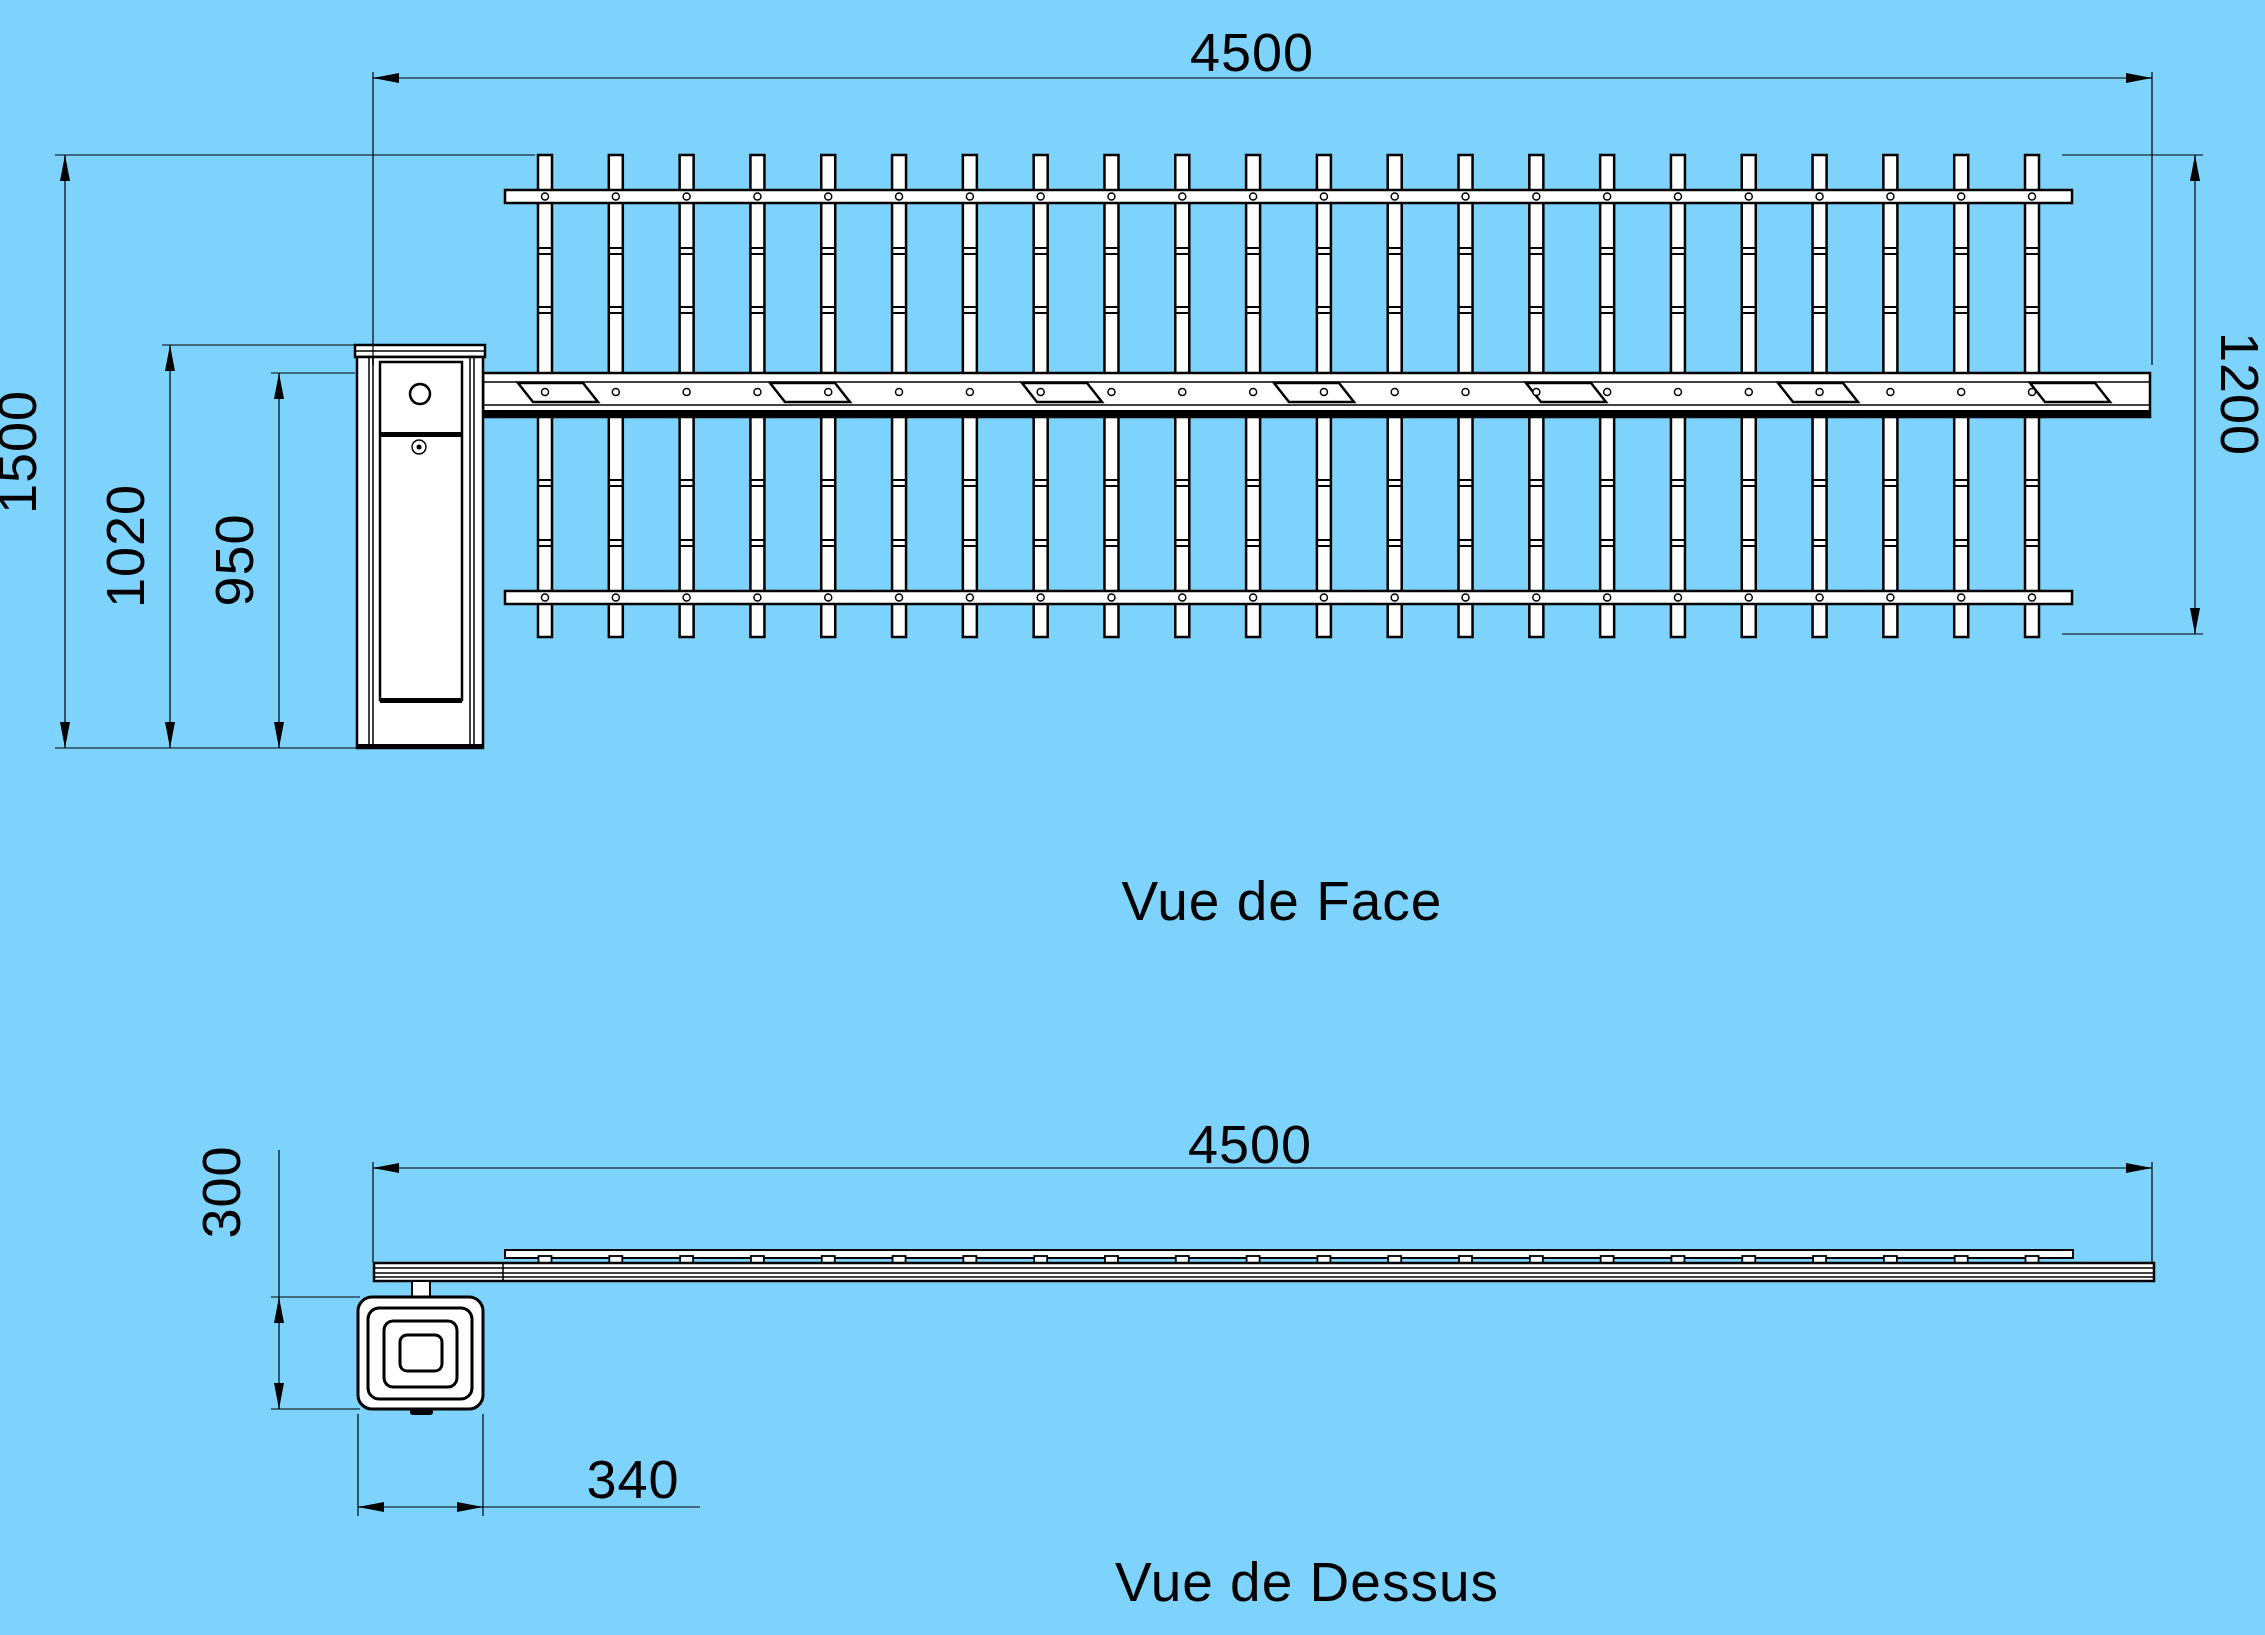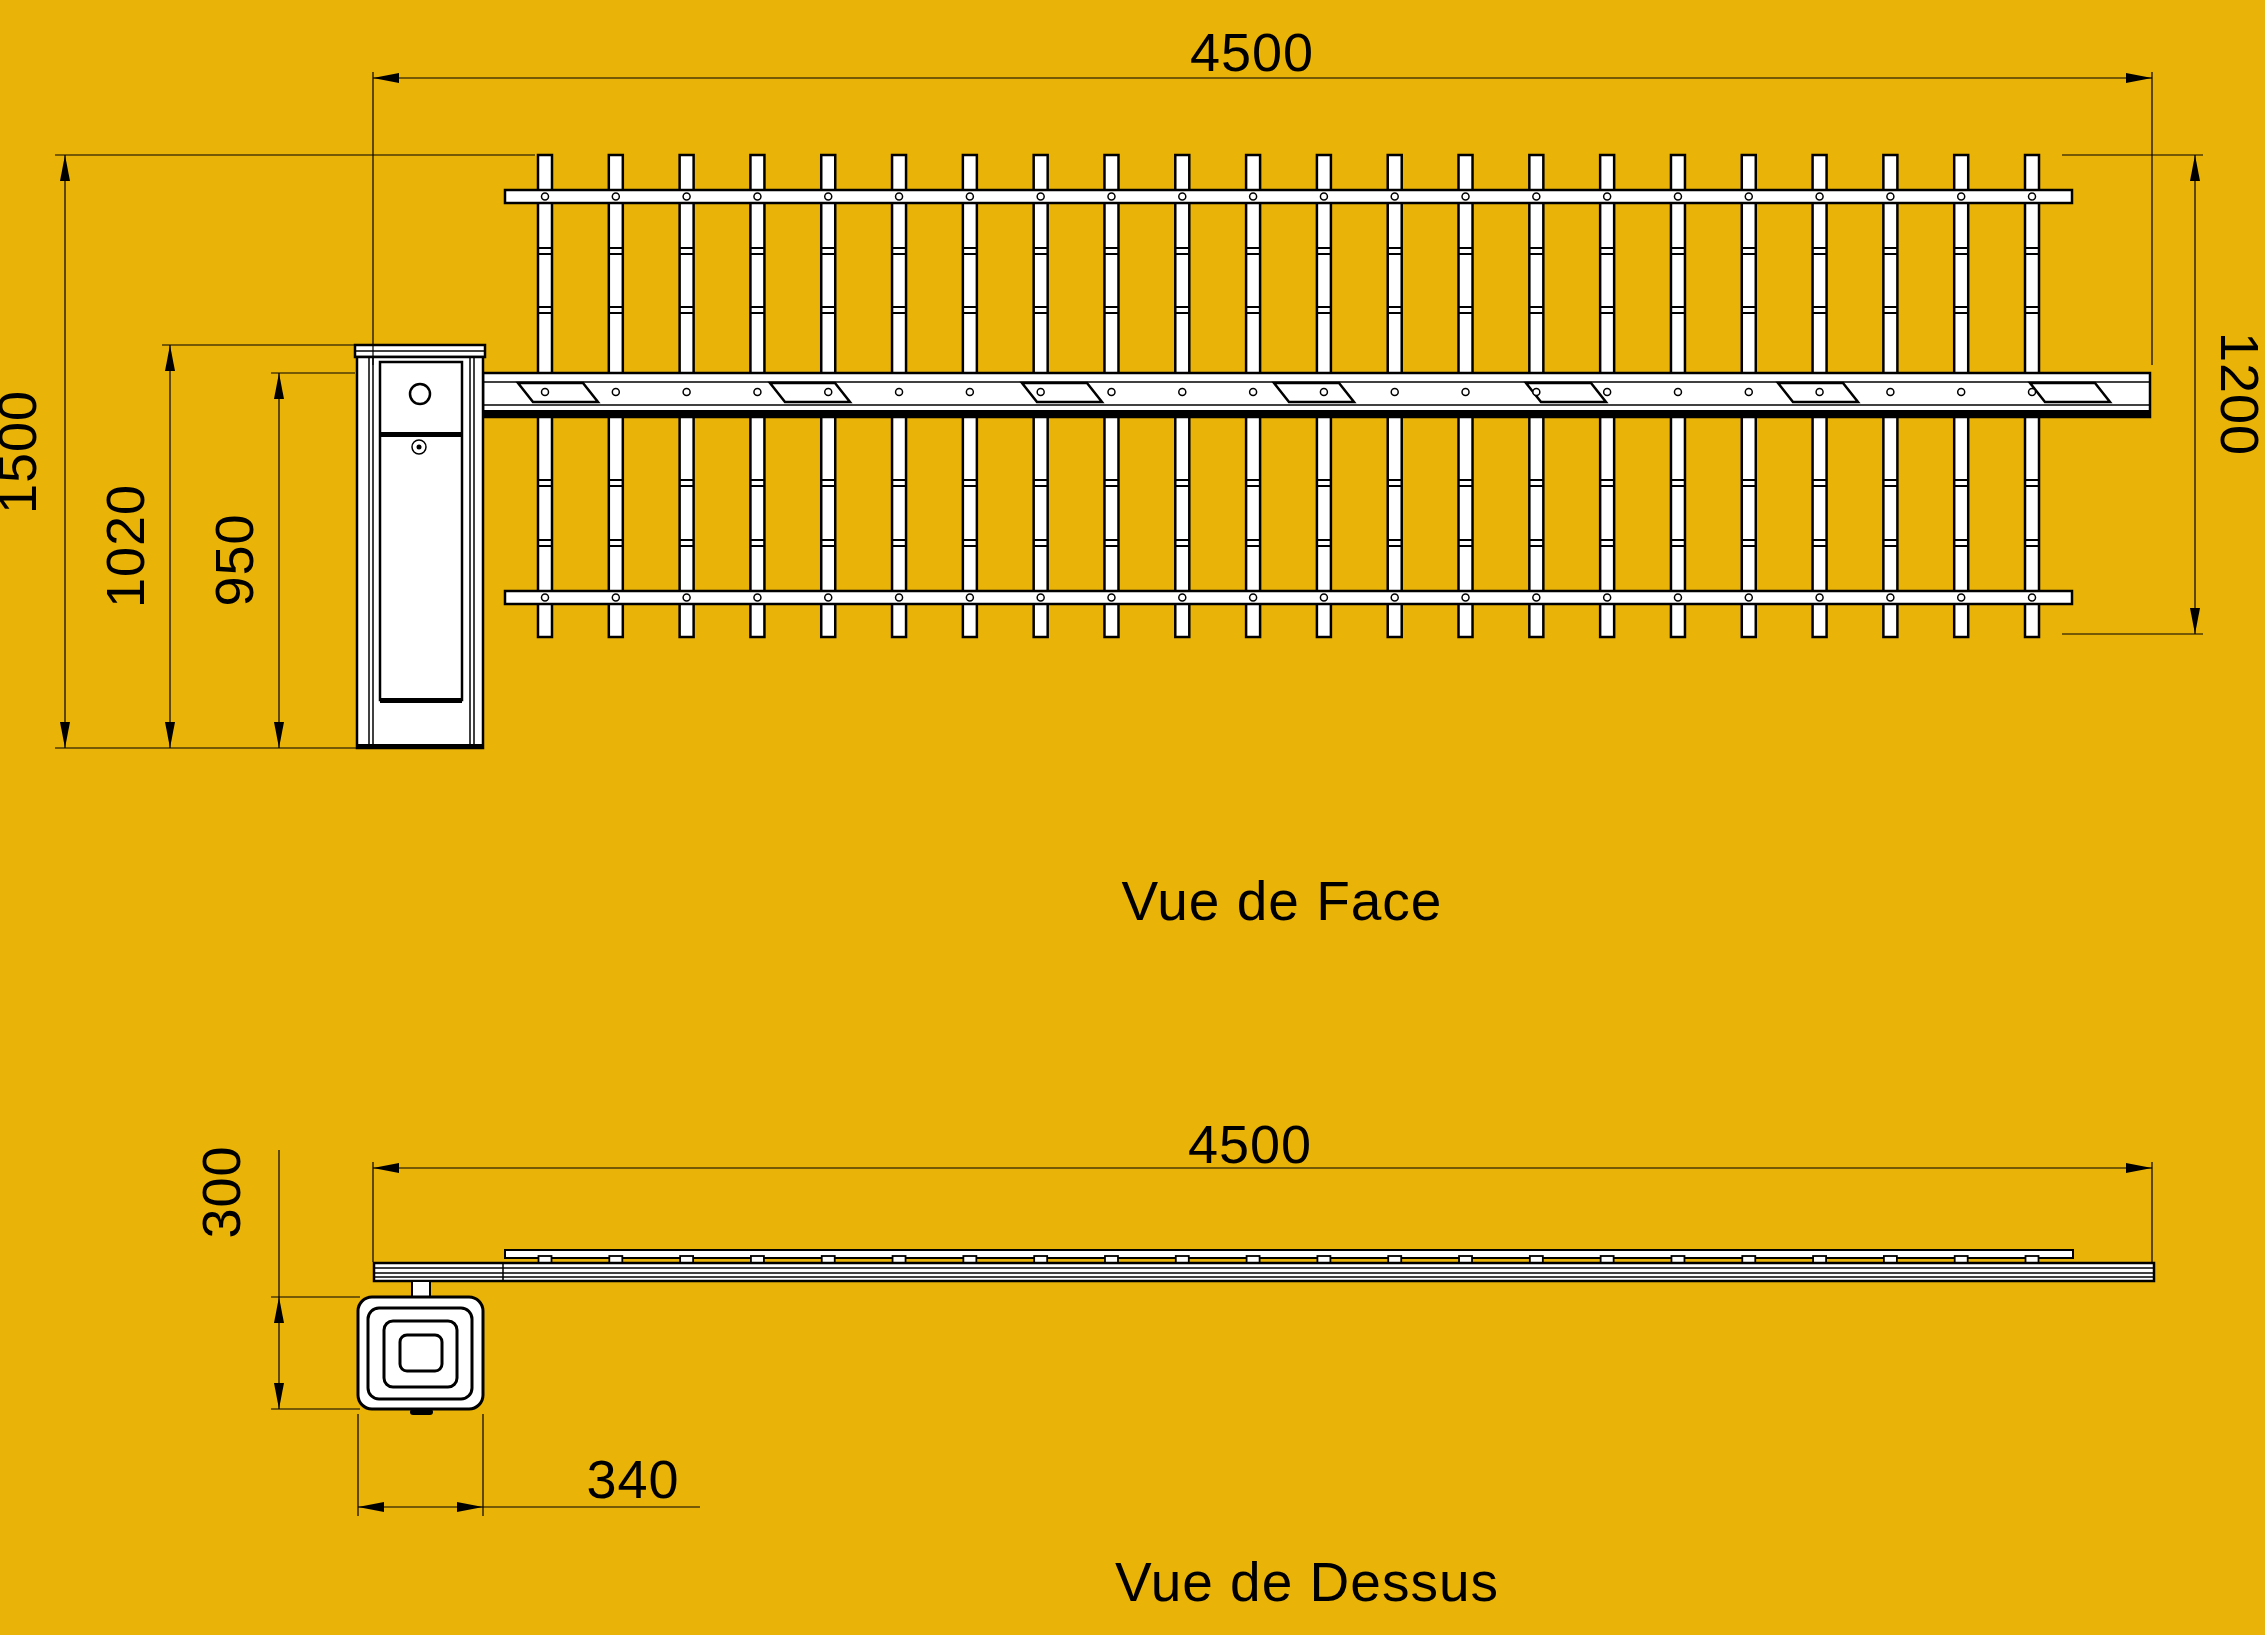--- a/index.html
+++ b/index.html
@@ -1,16 +1,16 @@
 <!DOCTYPE html>
 <html><head>
 <meta charset="utf-8">
 <style>
   html,body{margin:0;padding:0;background:#ffffff;}
-  .page{width:2265px;height:1635px;background:#eab308;position:relative;overflow:hidden;text-align:center;}
+  .page{width:2265px;height:1635px;background:#7dd3fc;position:relative;overflow:hidden;text-align:center;}
   svg{display:block;}
   text{font-family:"Liberation Sans", sans-serif;fill:#000;}
   .dim-text{font-size:54px;letter-spacing:1px;}
   .title-text{font-size:55px;letter-spacing:1px;}
 </style>
 </head>
 <body>
 
 <div class="page">
 <svg width="2265" height="1635" viewBox="0 0 2265 1635">

